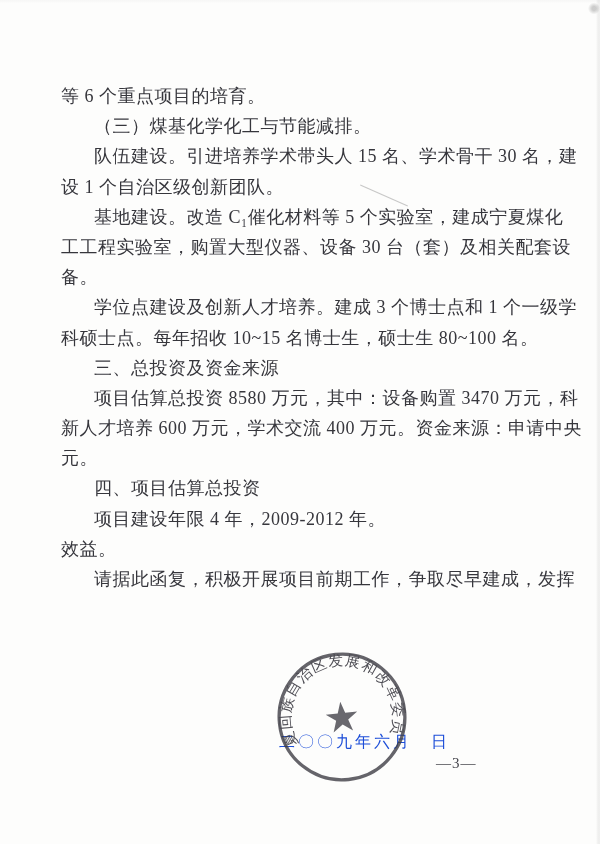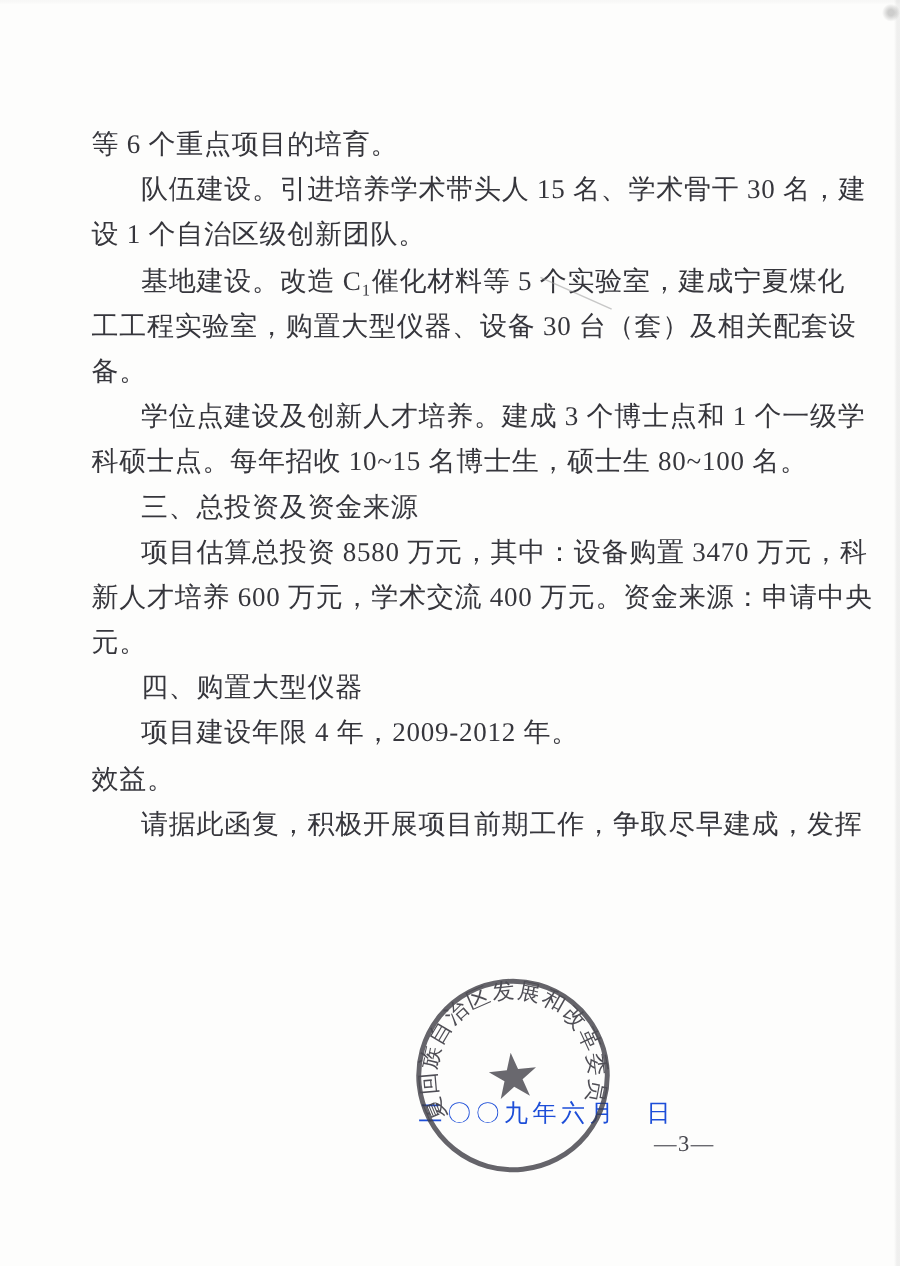--- a/index.html
+++ b/index.html
@@ -48,32 +48,33 @@
     font-family:"DejaVu Sans",sans-serif;
   }
 </style>
 </head>
 <body>
 
 <div class="page">
 
   <div class="body-text">
     <div class="line">等 6 个重点项目的培育。</div>
+    <div class="line ind">（三）煤基化学化工与节能减排。</div>
     <div class="line ind">队伍建设。引进培养学术带头人 15 名、学术骨干 30 名，建</div>
     <div class="line">设 1 个自治区级创新团队。</div>
     <div class="line ind">基地建设。改造 C₁催化材料等 5 个实验室，建成宁夏煤化</div>
     <div class="line">工工程实验室，购置大型仪器、设备 30 台（套）及相关配套设</div>
     <div class="line">备。</div>
     <div class="line ind">学位点建设及创新人才培养。建成 3 个博士点和 1 个一级学</div>
     <div class="line">科硕士点。每年招收 10~15 名博士生，硕士生 80~100 名。</div>
     <div class="line ind">三、总投资及资金来源</div>
     <div class="line ind">项目估算总投资 8580 万元，其中：设备购置 3470 万元，科</div>
     <div class="line">新人才培养 600 万元，学术交流 400 万元。资金来源：申请中央</div>
     <div class="line">元。</div>
-    <div class="line ind">四、购置大型仪器</div>
+    <div class="line ind">四、项目估算总投资</div>
     <div class="line ind">项目建设年限 4 年，2009-2012 年。</div>
     <div class="line">效益。</div>
     <div class="line ind">请据此函复，积极开展项目前期工作，争取尽早建成，发挥</div>
   </div>
 
   <div class="scan-artifact"></div>
 
   <div class="date">二〇〇九年六月　日</div>
 
   <div class="pagenum">—3—</div>

